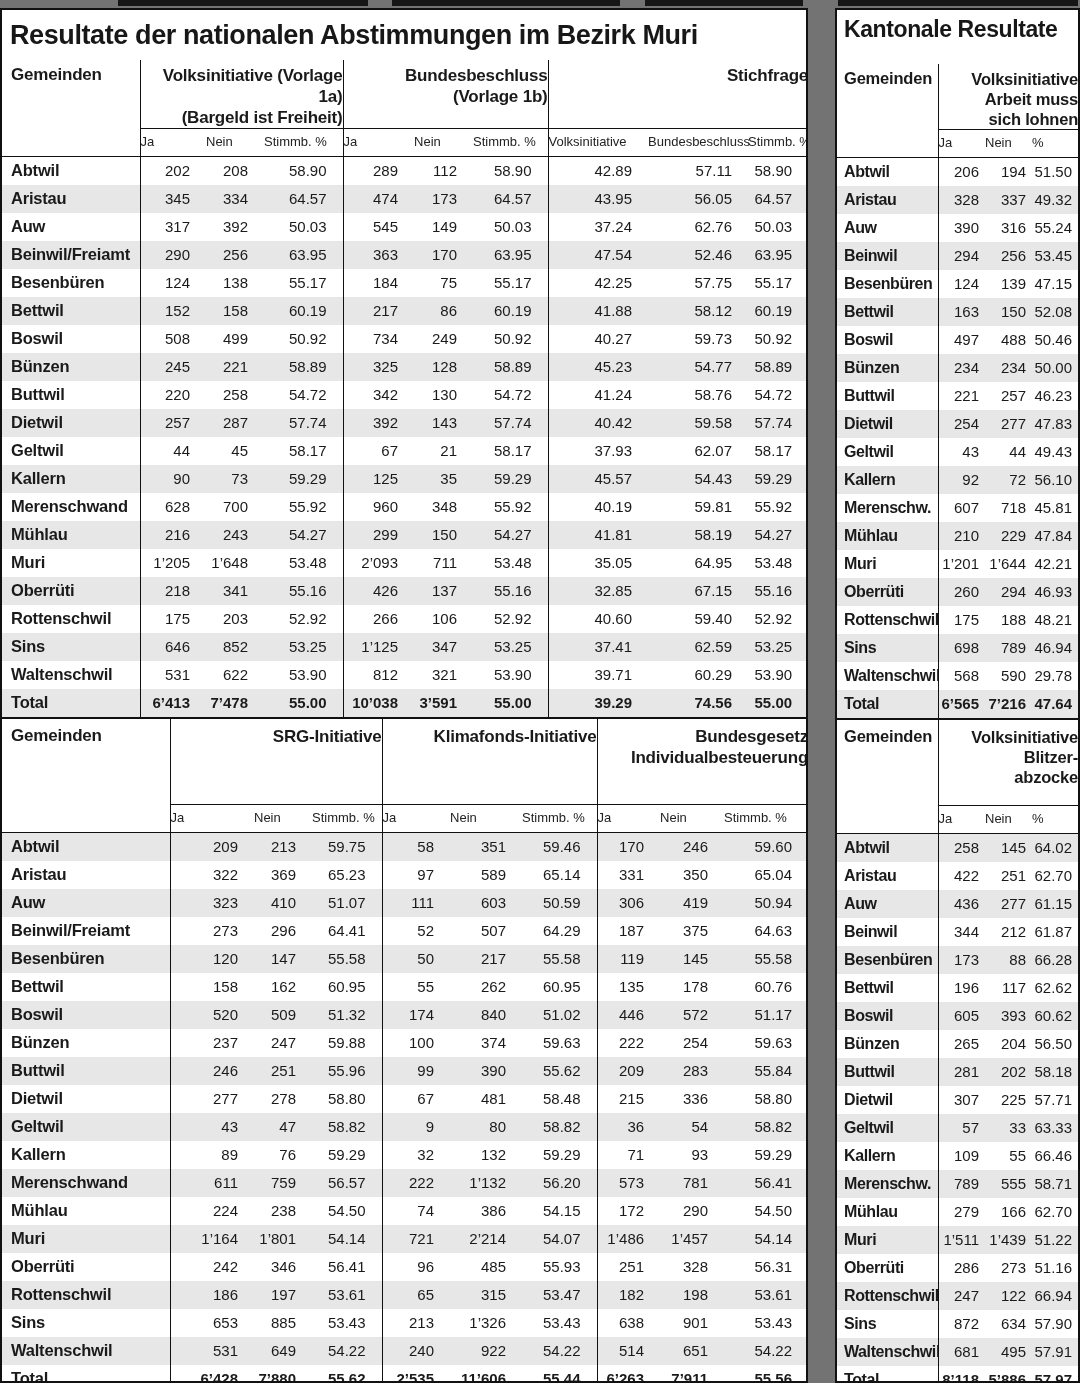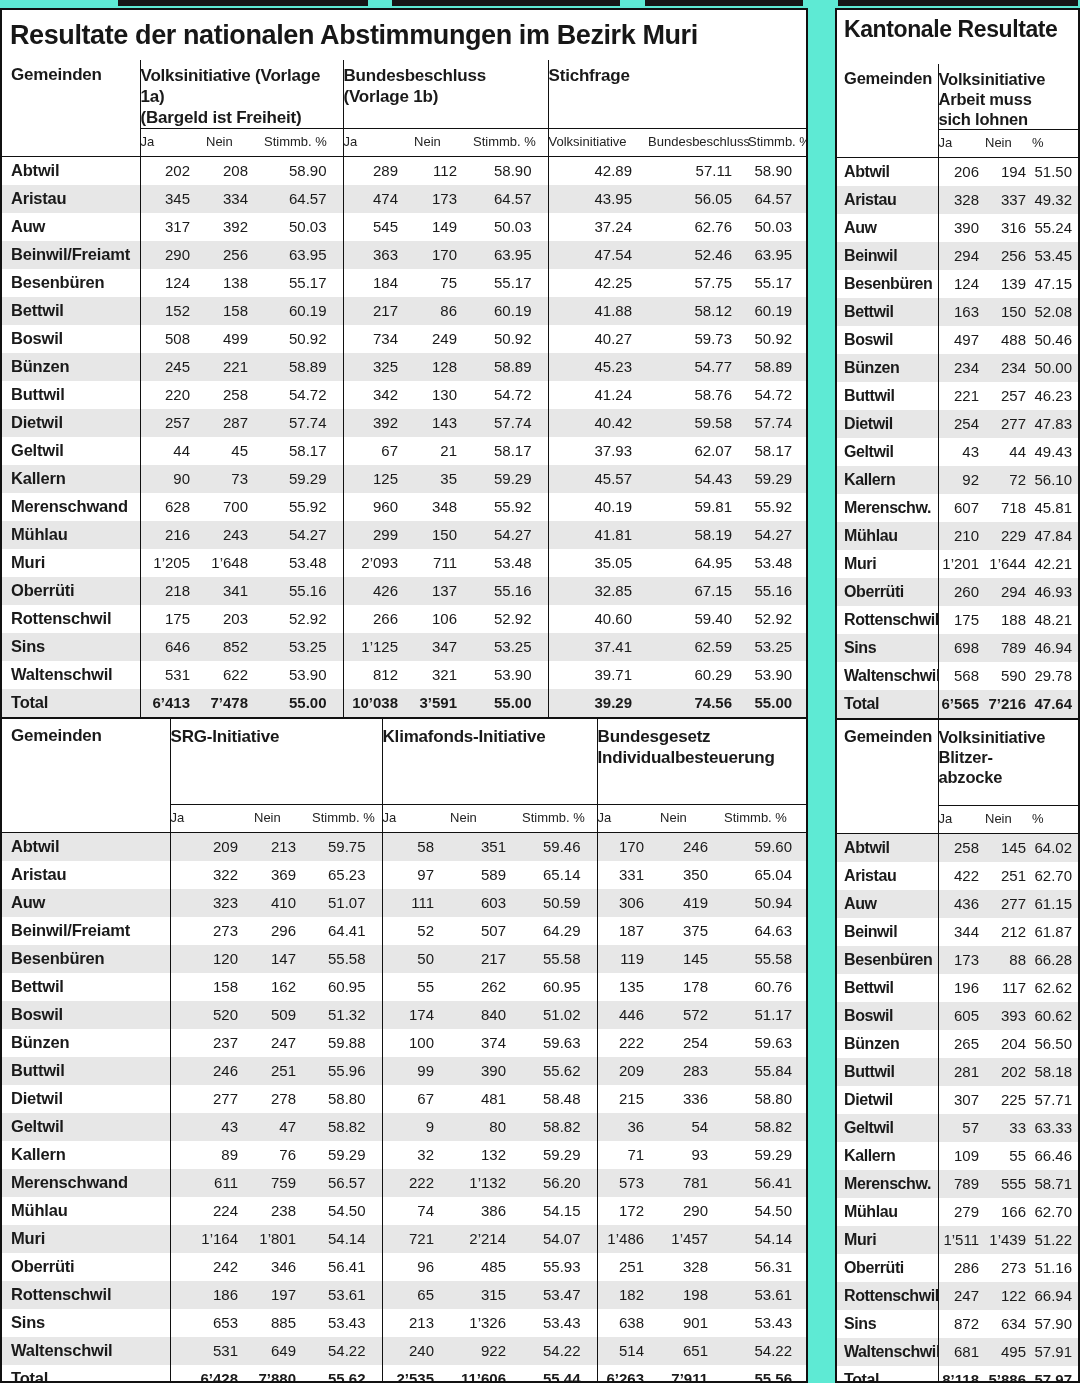--- a/index.html
+++ b/index.html
@@ -6,21 +6,21 @@
   html, body { margin: 0; padding: 0; }
   body {
     background: #ffffff;
     font-family: "Liberation Sans", "DejaVu Sans", sans-serif;
     color: #1a1a1a;
   }
   .page {
     position: relative;
     width: 1080px;
     height: 1383px;
-    background: #5eead4;
+    background: #737373;
     overflow: hidden;
   }
   .crop-strip { position: absolute; top: 0; left: 0; width: 1080px; height: 7px; }
   .crop-strip span { position: absolute; top: 0; height: 6px; background: #161616; display: block; }
   .seg1 { left: 118px;  width: 250px; }
   .seg2 { left: 392px;  width: 228px; }
   .seg3 { left: 645px;  width: 158px; }
   .seg4 { left: 838px;  width: 240px; }
 
   .panels { display: flex; gap: 27px; padding-top: 8px; }
@@ -52,21 +52,21 @@
 
   th, td { padding: 0; margin: 0; }
   thead th { vertical-align: top; border-bottom: 1px solid #111; margin-left: 41px; }
 
   .gemeinden-h {
     text-align: left;
     font-size: 17px; font-weight: bold;
     padding: 5px 0 0 9px;
     letter-spacing: -0.2px;
   }
-  .group { text-align: left; }
+  .group { text-align: right; }
   .group-line { font-size: 17px; font-weight: bold; line-height: 21px; letter-spacing: -0.2px; }
   .gr-tall1 th { height: 65px; padding-top: 5px; }
   .gr-tall2 th { height: 87px; padding-top: 7px; }
   .gr-tall3 th { height: 62px; padding-top: 5px; }
 
   .subcol-row th {
     font-size: 13px; font-weight: normal;
     text-align: left;
     vertical-align: bottom;
     height: 28px; padding-bottom: 7px; padding-right: 16px;

